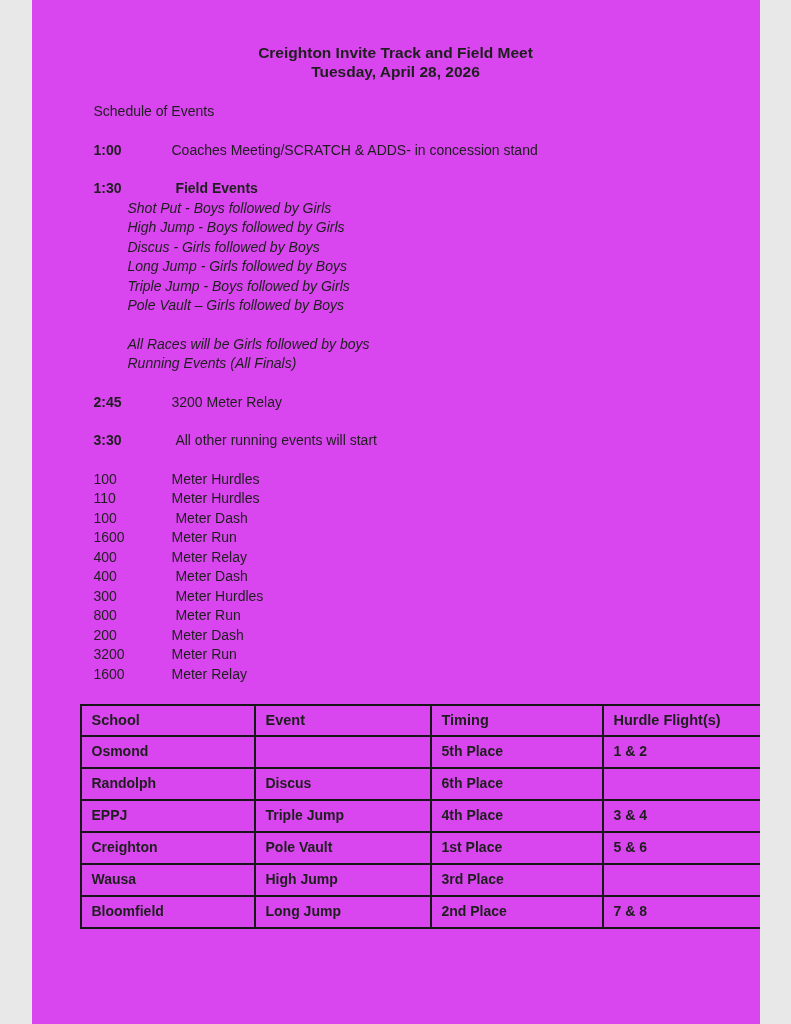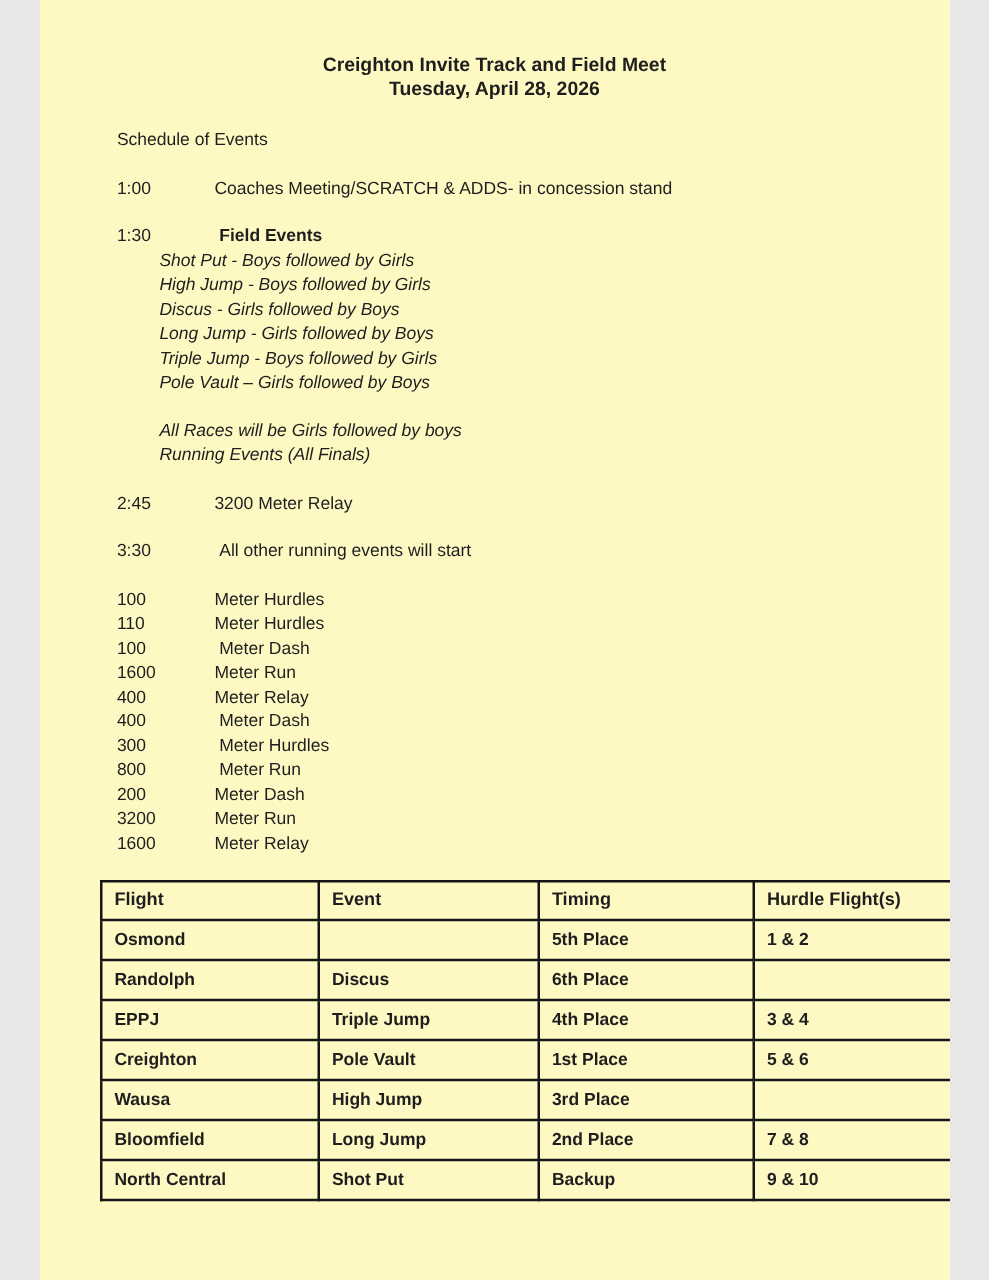--- a/index.html
+++ b/index.html
@@ -4,21 +4,21 @@
 <style>
   * { margin: 0; padding: 0; box-sizing: border-box; }
   html, body { background: #e8e8e8; }
   body { font-family: "Liberation Sans", sans-serif; }
 
   .page {
     position: relative;
     width: 728px;
     height: 1024px;
     margin: 0 auto;
-    background: #fef9c3;
+    background: #d946ef;
     color: #1e1e1e;
     font-size: 14px;
     line-height: 19.5px;
     overflow: hidden;
   }
 
   .title-block {
     padding-top: 44px;
     text-align: center;
     font-weight: bold;
@@ -26,21 +26,21 @@
     line-height: 18.5px;
   }
 
   .content { margin-left: 62px; margin-right: 40px; }
 
   .section-label { margin-top: 21px; }
 
   .sched-row { display: flex; }
   .sched-row .time {
     flex: 0 0 78px;
-    font-weight: normal;
+    font-weight: bold;
   }
   .sched-row .desc { white-space: pre-wrap; }
   .bold { font-weight: bold; }
 
   .gap { margin-top: 19px; }
 
   .indent { margin-left: 34px; font-style: italic; }
   .indent div { white-space: pre-wrap; }
 
   .events-list .sched-row .time { font-weight: normal; }
@@ -166,21 +166,21 @@
 
   <table class="assign">
     <colgroup>
         <col class="c1">
         <col class="c2">
         <col class="c3">
         <col class="c4">
       </colgroup>
     <thead>
       <tr>
-        <th>Flight</th>
+        <th>School</th>
         <th>Event</th>
         <th>Timing</th>
         <th>Hurdle Flight(s)</th>
       </tr>
     </thead>
     <tbody>
       <tr>
         <td>Osmond</td>
         <td></td>
         <td>5th Place</td>
@@ -209,22 +209,16 @@
         <td>High Jump</td>
         <td>3rd Place</td>
         <td></td>
       </tr>
       <tr>
         <td>Bloomfield</td>
         <td>Long Jump</td>
         <td>2nd Place</td>
         <td>7 &amp; 8</td>
       </tr>
-      <tr>
-        <td>North Central</td>
-        <td>Shot Put</td>
-        <td>Backup</td>
-        <td>9 &amp; 10</td>
-      </tr>
     </tbody>
   </table>
 
 </div>
 
 </body></html>

